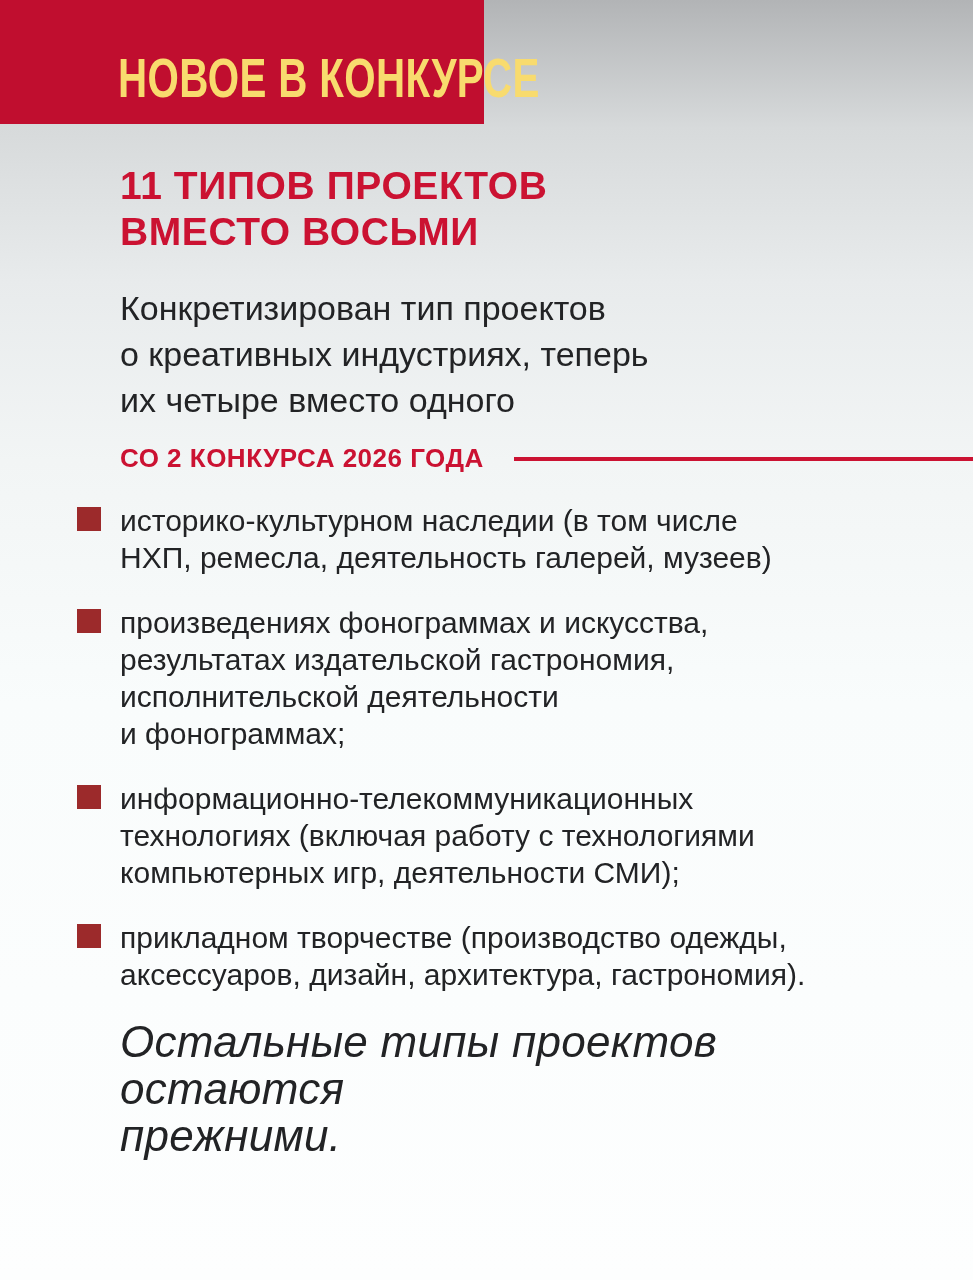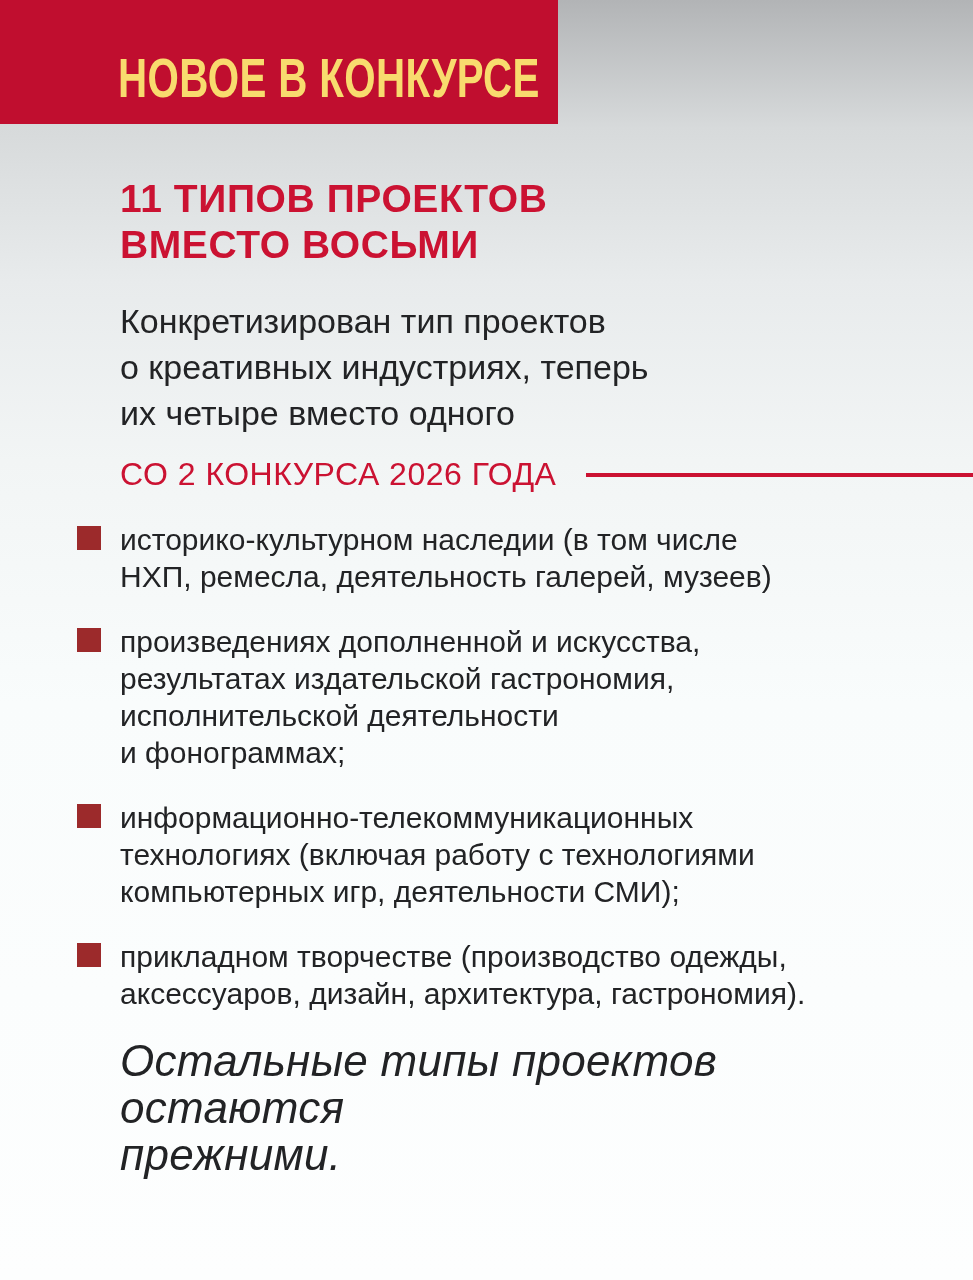--- a/index.html
+++ b/index.html
@@ -8,63 +8,63 @@
     width: 973px;
     height: 1280px;
     overflow: hidden;
     background: linear-gradient(180deg,
       #b2b4b6 0%, #d7dadb 10%, #e8ebec 22%,
       #f2f5f5 36%, #f9fcfc 55%, #fdfefe 100%);
     font-family: "Liberation Sans", sans-serif;
     color: var(--body-text, #212124);
   }
   .banner {
-    width: 558px;
+    width: 484px;
     height: 124px;
     background: var(--banner-red, #C00E2F);
     display: flex;
     align-items: center;
   }
   .banner-title {
     display: inline-block;
     margin-left: 118px;
     margin-top: 30px;
     font-size: 56px;
     font-weight: 700;
     letter-spacing: 0.5px;
     white-space: nowrap;
     color: var(--banner-yellow, #F8DB6E);
     transform: scaleX(0.72);
     transform-origin: 0 50%;
   }
   .content { padding: 0; }
   .heading {
-    margin: 52px 60px 0 120px;
+    margin: 39px 60px 0 120px;
     font-size: 39px;
     line-height: 46px;
     font-weight: 800;
     letter-spacing: 0.6px;
     color: var(--accent-red, #CB1232);
   }
   .ln, .hl { display: block; }
   .lead {
     margin: 30px 60px 0 120px;
     font-size: 34px;
     line-height: 46px;
     font-weight: 400;
     color: #222325;
   }
   .since-row {
     display: flex;
     align-items: center;
     margin: 20px 0 0 120px;
   }
   .since-label {
-    font-size: 32px;
-    font-weight: 400;
+    font-size: 26px;
+    font-weight: 700;
     letter-spacing: 0.5px;
     white-space: nowrap;
     color: var(--accent-red, #CB1232);
   }
   .since-line {
     flex: 1;
     height: 4px;
     margin-left: 30px;
     background: var(--accent-red, #CB1232);
   }
@@ -132,21 +132,21 @@
 
 
     <ul class="bullets">
       <li>
         <span class="sq"></span>
         <span class="ln">историко-культурном наследии (в том числе</span>
         <span class="ln">НХП, ремесла, деятельность галерей, музеев)</span>
       </li>
       <li>
         <span class="sq"></span>
-        <span class="ln">произведениях дополненной и искусства,</span>
+        <span class="ln">произведениях фонограммах и искусства,</span>
         <span class="ln">результатах издательской гастрономия,</span>
         <span class="ln">исполнительской деятельности</span>
         <span class="ln">и фонограммах;</span>
       </li>
       <li>
         <span class="sq"></span>
         <span class="ln">информационно-телекоммуникационных</span>
         <span class="ln">технологиях (включая работу с технологиями</span>
         <span class="ln">компьютерных игр, деятельности СМИ);</span>
       </li>

